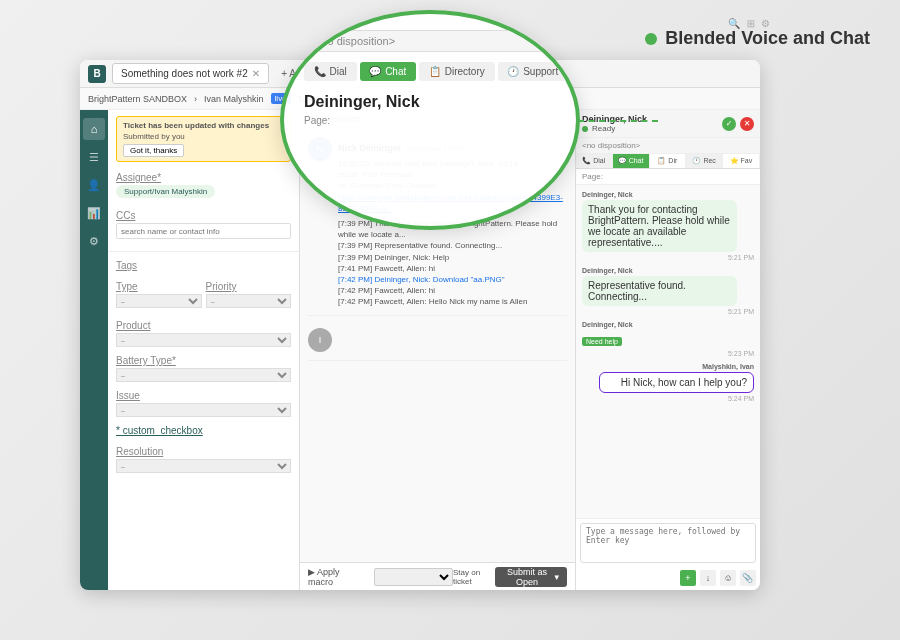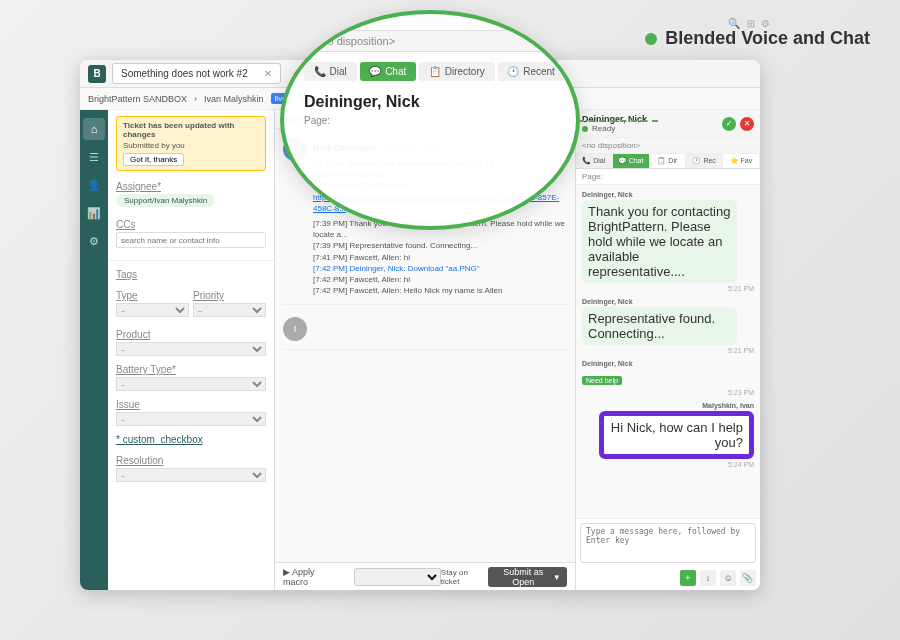--- a/index.html
+++ b/index.html
@@ -62,21 +62,21 @@
       background: #f5f5f5;
       border-bottom: 1px solid #ddd;
       display: flex;
       align-items: center;
       padding: 0 8px;
       gap: 6px;
     }
     .tab-item {
       display: flex;
       align-items: center;
-      gap: 16px;
+      gap: 4px;
       padding: 4px 8px;
       background: #fff;
       border: 1px solid #ccc;
       border-radius: 3px;
       font-size: 10px;
       color: #333;
     }
     .tab-close {
       color: #999;
       font-size: 10px;
@@ -136,21 +136,21 @@
       border-radius: 3px;
       cursor: pointer;
     }
     .side-nav-icon.active {
       background: rgba(255,255,255,0.2);
       color: #fff;
     }
 
     
     .left-panel {
-      width: 167px;
+      width: 192px;
       background: #fff;
       border-right: 1px solid #ddd;
       overflow-y: auto;
       font-size: 9px;
     }
     .update-notice {
       background: #fff3cd;
       border: 1px solid #ffc107;
       border-radius: 3px;
       padding: 4px 6px;
@@ -398,27 +398,27 @@
       background: #f9f9f9;
     }
 
     .chat-msg {
       margin-bottom: 6px;
     }
     .chat-msg-bubble {
       background: #e8f5e9;
       border-radius: 6px;
       padding: 4px 6px;
-      font-size: 13px;
+      font-size: 10px;
       color: #333;
       max-width: 90%;
     }
     .chat-msg-bubble.right {
       background: #fff;
-      border: 5px solid #6d28d9;
+      border: 1px solid #6d28d9;
       margin-left: auto;
     }
     .chat-msg-time {
       font-size: 7px;
       color: #aaa;
       text-align: right;
       margin-top: 2px;
     }
     .chat-msg-sender {
       font-size: 7px;
@@ -710,20 +710,21 @@
                 <span class="conv-user-name">Nick Deininger</span>
                 <span class="conv-timestamp"> <span>Yesterday 17:42</span></span>
                 <div class="conv-text">
                   <div>19:39:26: inbound chat from Deininger, Nick, 03:18</div>
                   <div>result: Plan Renewal</div>
                   <div>re: Customer Chat Channel</div>
                   <a class="conv-link" href="#">https://example.brightpattern.com:8443/admin/?gid=E74399E3-857E-458C-8...</a>
                   <div style="margin-top:4px;"></div>
                   <div>[7:39 PM] Thank you for contacting BrightPattern. Please hold while we locate a...</div>
                   <div>[7:39 PM] Representative found. Connecting...</div>
+                  <div>[7:39 PM] Deininger, Nick: Help</div>
                   <div>[7:41 PM] Fawcett, Allen: hi</div>
                   <div style="color:#1a73e8;">[7:42 PM] Deininger, Nick: Download "aa.PNG"</div>
                   <div>[7:42 PM] Fawcett, Allen: hi</div>
                   <div>[7:42 PM] Fawcett, Allen: Hello Nick my name is Allen</div>
                 </div>
               </div>
             </div>
           </div>
 
           <div class="conv-message-block">
@@ -837,21 +838,21 @@
         <button class="channel-tab dial">
           📞 <span>Dial</span>
         </button>
         <button class="channel-tab chat">
           💬 <span>Chat</span>
         </button>
         <button class="channel-tab directory">
           📋 <span>Directory</span>
         </button>
         <button class="channel-tab recent">
-          🕐 <span>Recent</span>
+          🕐 <span>Support</span>
         </button>
         <button class="channel-tab favorites">
           ⭐ 
         </button>
       </div>
       <div class="contact-name-large">Deininger, Nick</div>
       <div class="page-label">Page:</div>
     </div>
   </div>
 

